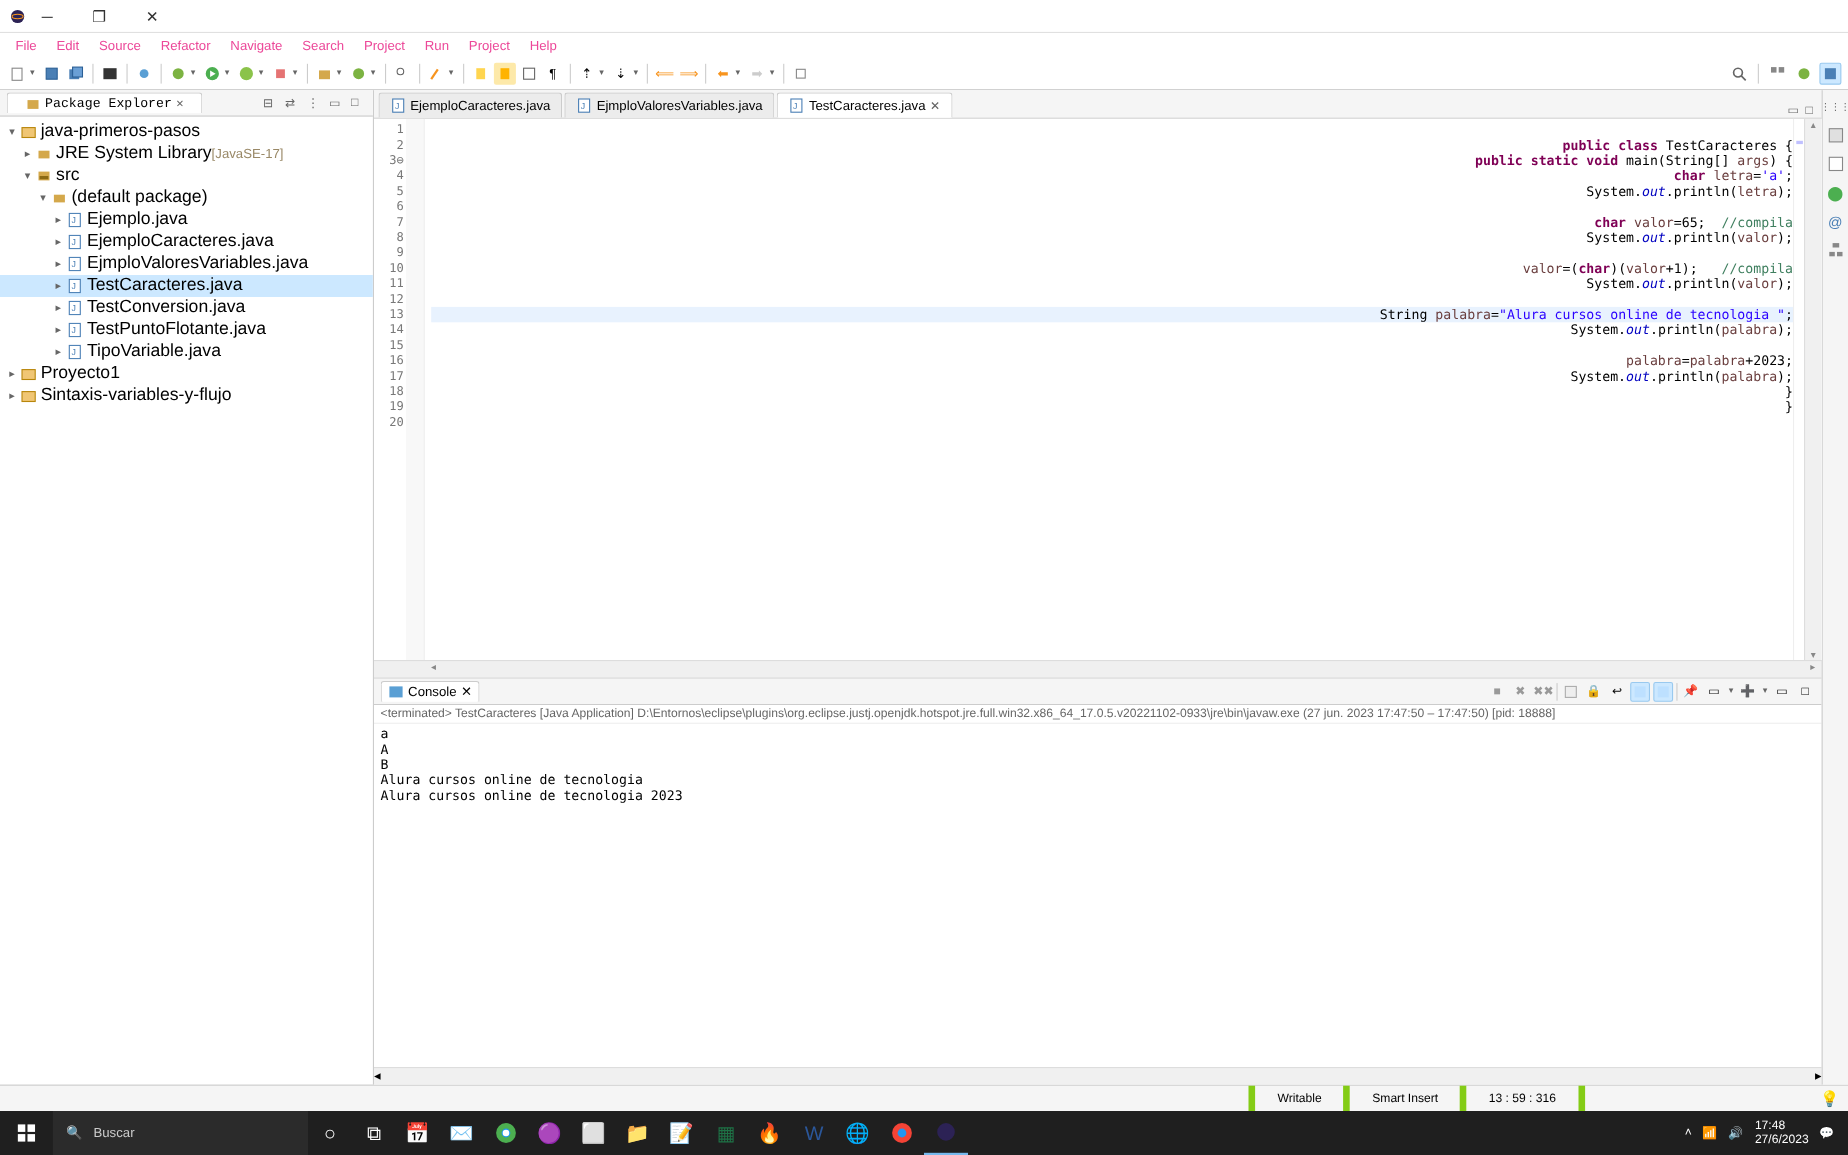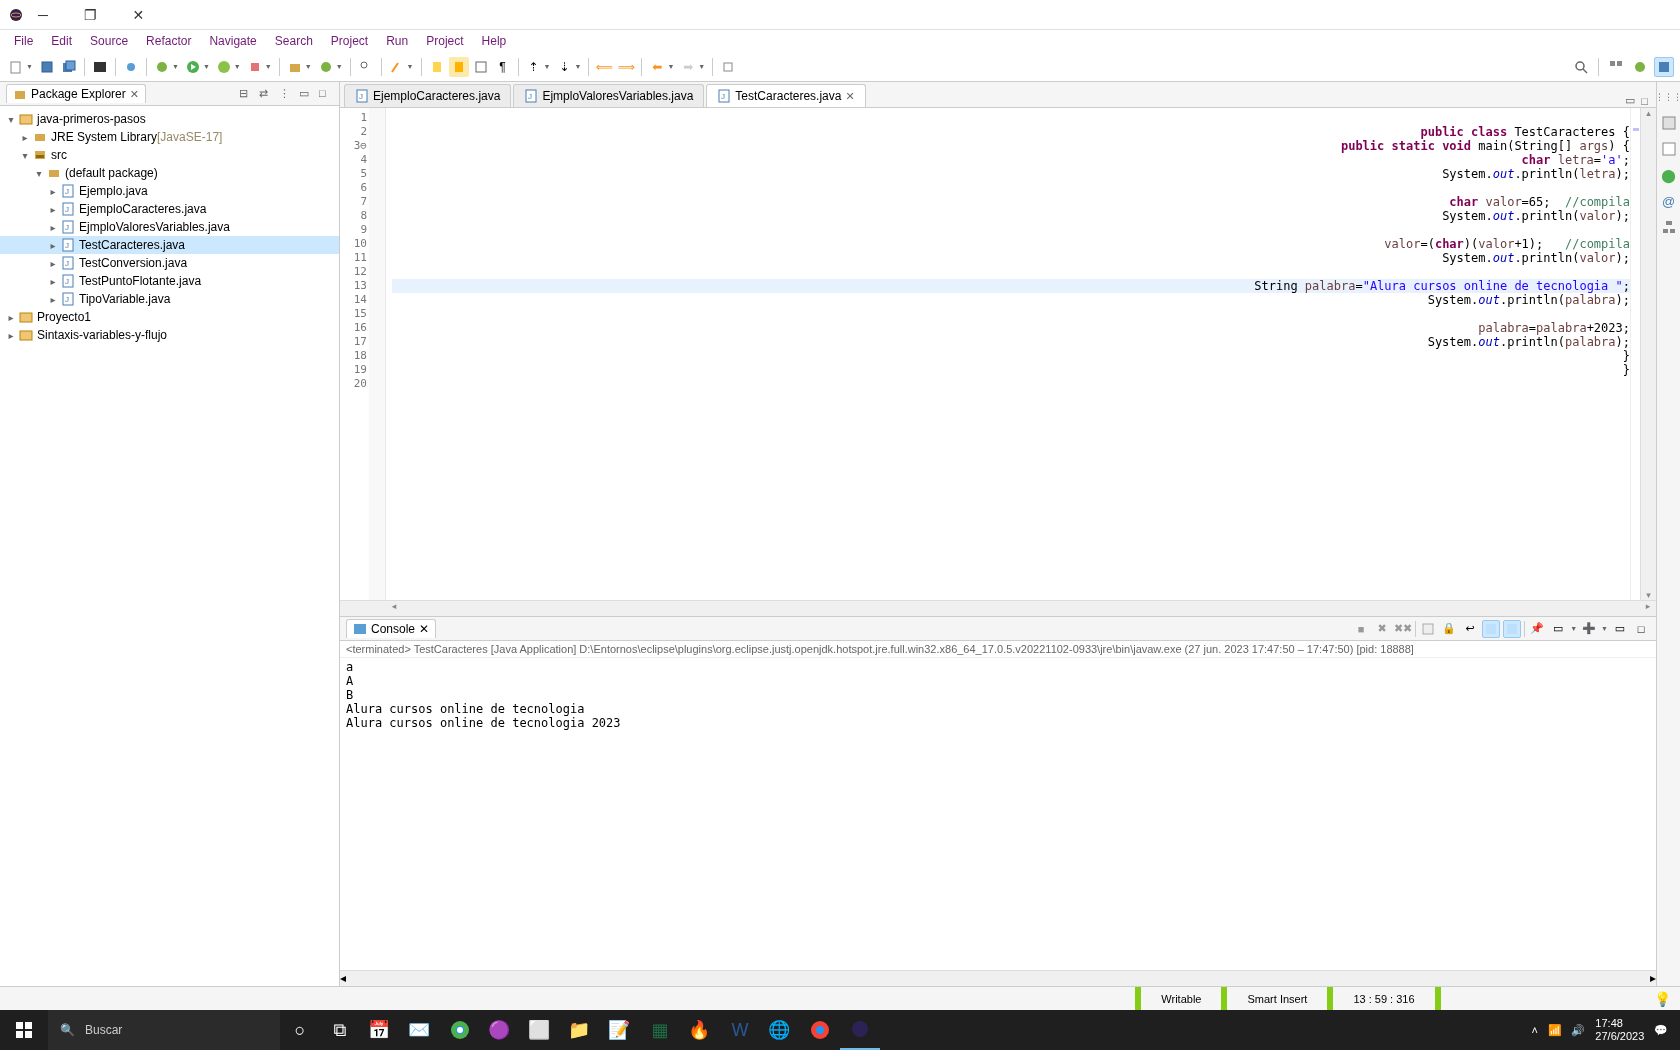--- a/index.html
+++ b/index.html
@@ -7,46 +7,46 @@
 
 
 .titlebar { height: 30px; background: #fff; display: flex; align-items: center; padding: 0 8px; border-bottom: 1px solid #e0e0e0; }
 .titlebar .icon { width: 16px; height: 16px; margin-right: 6px; }
 .titlebar .title { flex: 1; font-size: 12px; color: #000; }
 .titlebar .win-controls { display: flex; gap: 20px; margin-right: 8px; }
 .titlebar .win-controls span { font-size: 14px; color: #333; cursor: pointer; padding: 0 8px; }
 
 
 .menubar { height: 22px; background: #fff; display: flex; align-items: center; padding: 0 6px; gap: 2px; }
-.menubar .menu-item { padding: 2px 8px; font-size: 12px; color: #701a75; cursor: pointer; }
+.menubar .menu-item { padding: 2px 8px; font-size: 12px; color: #ec4899; cursor: pointer; }
 
 
 .toolbar { height: 30px; background: #fff; border-bottom: 1px solid #ccc; display: flex; align-items: center; padding: 0 6px; gap: 2px; }
 .toolbar .tool { width: 20px; height: 20px; display: flex; align-items: center; justify-content: center; cursor: pointer; border-radius: 2px; }
 .toolbar .sep { width: 1px; height: 18px; background: #ccc; margin: 0 3px; }
 .toolbar .dropdown-arrow { font-size: 7px; color: #666; margin-left: -2px; margin-right: 2px; }
 .toolbar-right { margin-left: auto; display: flex; gap: 4px; align-items: center; }
 
 
 .main { display: flex; height: calc(100% - 30px - 22px - 30px - 24px - 40px); }
 
 
 .sidebar { width: 340px; border-right: 1px solid #ccc; display: flex; flex-direction: column; }
 .view-header { height: 24px; background: #f5f5f5; border-bottom: 1px solid #ccc; display: flex; align-items: center; padding: 0 6px; }
-.view-tab { display: flex; align-items: center; gap: 4px; padding: 2px 6px; background: #fff; border: 1px solid #ccc; border-bottom: none; border-radius: 3px 3px 0 0; }
+.view-tab { display: flex; align-items: center; gap: 4px; padding: 2px 16px; background: #fff; border: 1px solid #ccc; border-bottom: none; border-radius: 3px 3px 0 0; font-family: Liberation Mono, monospace; }
 .view-tab .close { font-size: 11px; color: #666; cursor: pointer; }
 .view-controls { margin-left: auto; display: flex; gap: 6px; }
 .view-controls .ctrl { width: 14px; height: 14px; cursor: pointer; font-size: 11px; color: #666; }
 
 .tree { flex: 1; overflow: auto; padding: 4px 0; }
 .tree-item { display: flex; align-items: center; padding: 1px 4px; cursor: pointer; white-space: nowrap; }
 .tree-item.selected { background: #cce8ff; }
 .tree-item .expand { width: 14px; text-align: center; font-size: 10px; color: #666; }
 .tree-item .ticon { width: 16px; height: 16px; margin-right: 3px; display: inline-flex; align-items: center; justify-content: center; font-size: 11px; }
-.tree-item .tlabel { font-size: 12px; }
+.tree-item .tlabel { font-size: 16px; }
 .tree-item .tlabel-extra { color: #998866; font-size: 12px; }
 .indent-0 { padding-left: 4px; }
 .indent-1 { padding-left: 18px; }
 .indent-2 { padding-left: 32px; }
 .indent-3 { padding-left: 46px; }
 
 
 .editor-area { flex: 1; display: flex; flex-direction: column; }
 .editor-tabs { height: 26px; background: #f5f5f5; display: flex; align-items: flex-end; padding-left: 4px; border-bottom: 1px solid #ccc; }
 .editor-tab { display: flex; align-items: center; gap: 4px; padding: 4px 10px; background: #ececec; border: 1px solid #ccc; border-bottom: none; margin-right: 2px; border-radius: 3px 3px 0 0; font-size: 12px; cursor: pointer; }

